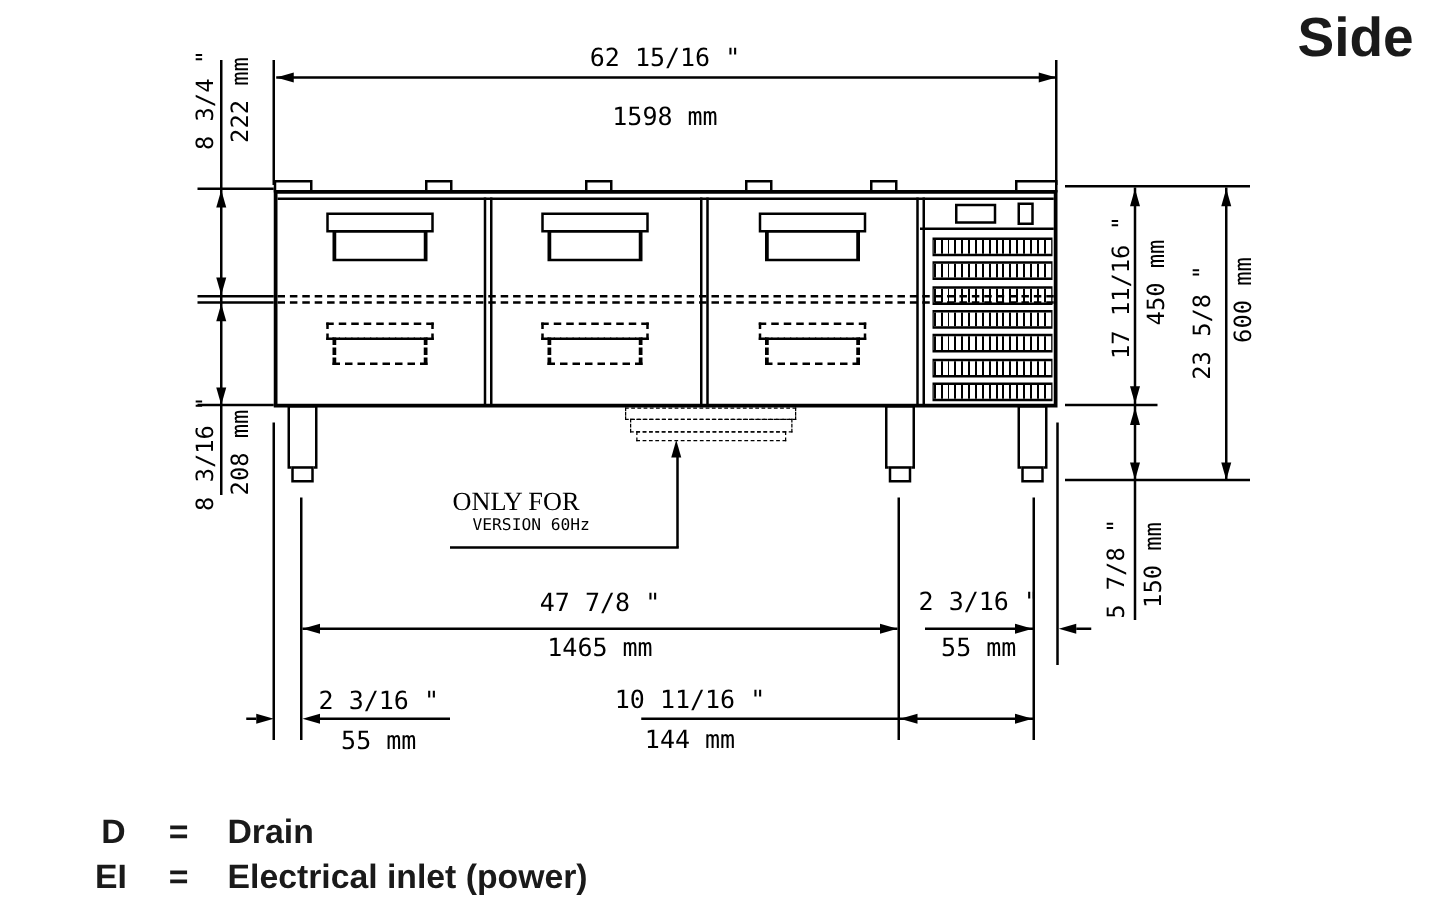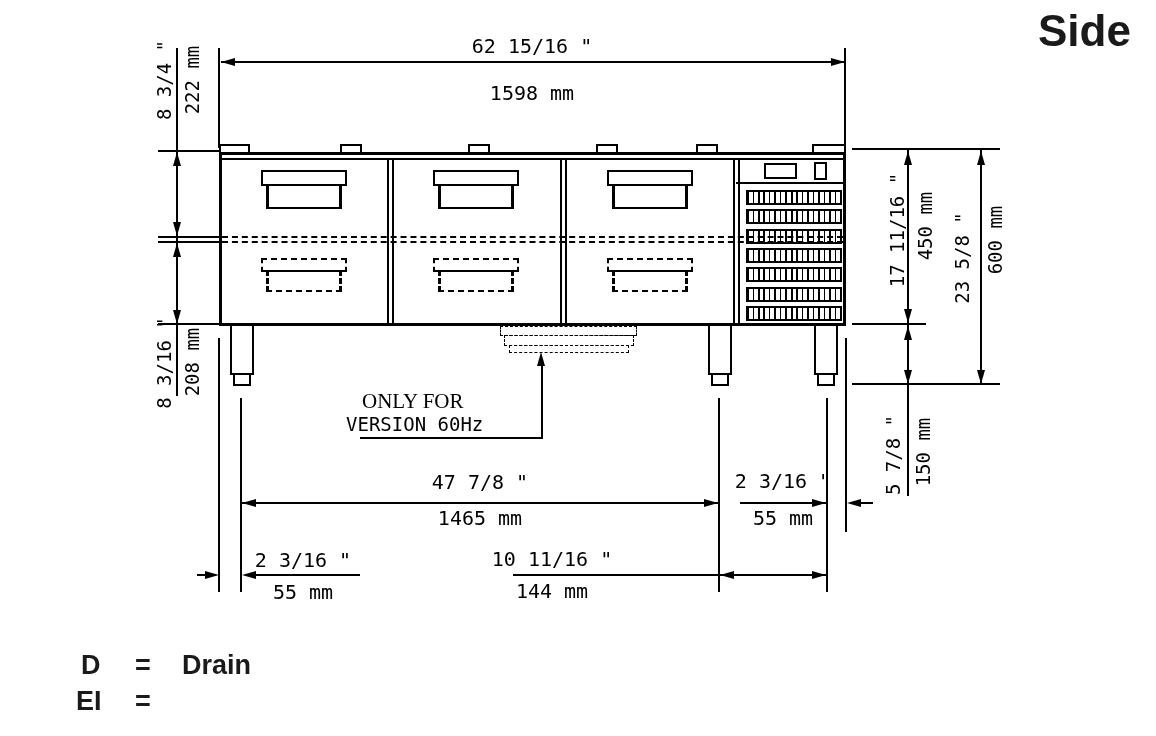--- a/index.html
+++ b/index.html
@@ -107,21 +107,21 @@
   <div class="box" style="left:817px;top:373px;width:18px;height:13px;background:#fff;"></div>
 
   <div class="box dash" style="left:500px;top:326px;width:137px;height:10px;border-width:1.5px;"></div>
   <div class="box dash" style="left:504px;top:335px;width:130px;height:11px;border-width:1.5px;"></div>
   <div class="box dash" style="left:509px;top:345px;width:120px;height:8px;border-width:1.5px;"></div>
 
   <div class="ar ar-u" style="left:537px;top:352px;"></div>
   <div class="ln" style="left:541px;top:364px;width:2px;height:74px;"></div>
   <div class="ln" style="left:360px;top:437px;width:183px;height:2px;"></div>
   <div class="abs cad" style="left:362px;top:389px;font-size:21px;font-family:Liberation Serif, serif;">ONLY FOR</div>
-  <div class="abs cad" style="left:346px;top:413px;font-size:19px;">VERSION 60Hz</div>
+  <div class="abs cad" style="left:378px;top:413px;font-size:13px;">VERSION 60Hz</div>
 
   <div class="ln" style="left:852px;top:148px;width:148px;height:2px;"></div>
   <div class="ln" style="left:852px;top:323px;width:74px;height:2px;"></div>
   <div class="ln" style="left:852px;top:383px;width:148px;height:2px;"></div>
   <div class="ln" style="left:907px;top:150px;width:2px;height:346px;"></div>
   <div class="ar ar-u" style="left:904px;top:151px;"></div>
   <div class="ar ar-d" style="left:904px;top:309px;"></div>
   <div class="ar ar-u" style="left:904px;top:326px;"></div>
   <div class="ar ar-d" style="left:904px;top:370px;"></div>
   <div class="ln" style="left:980px;top:150px;width:2px;height:234px;"></div>
@@ -164,14 +164,15 @@
   <div class="ar ar-l" style="left:720px;top:571px;"></div>
   <div class="ar ar-r" style="left:812px;top:571px;"></div>
   <div class="abs cad dimtxt" style="left:462px;top:547px;width:180px;">10 11/16 "</div>
   <div class="abs cad dimtxt" style="left:462px;top:579px;width:180px;">144 mm</div>
 
   <div class="abs geo" style="left:81px;top:650px;font-size:27px;font-weight:600;">D</div>
   <div class="abs geo" style="left:135px;top:650px;font-size:27px;font-weight:600;">=</div>
   <div class="abs geo" style="left:182px;top:650px;font-size:27px;font-weight:600;">Drain</div>
   <div class="abs geo" style="left:76px;top:686px;font-size:27px;font-weight:600;">EI</div>
   <div class="abs geo" style="left:135px;top:686px;font-size:27px;font-weight:600;">=</div>
+  <div class="abs geo" style="left:182px;top:686px;font-size:27px;font-weight:600;">Electrical inlet (power)</div>
 
 </div>
 
 </body></html>

